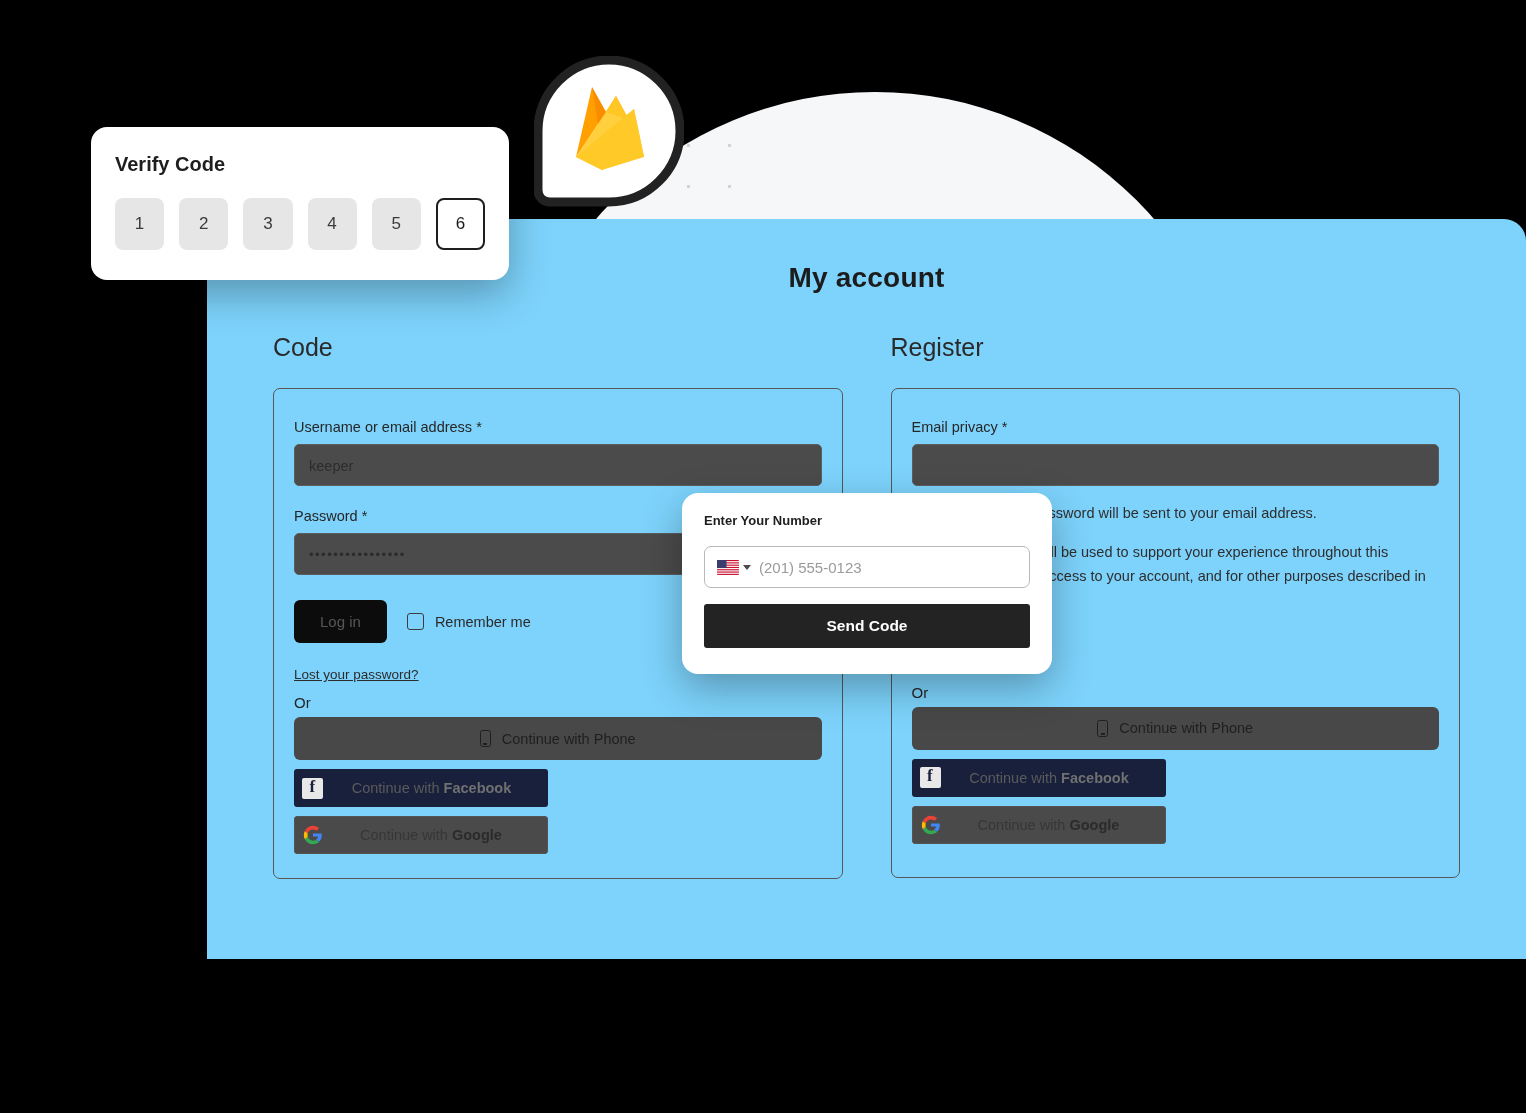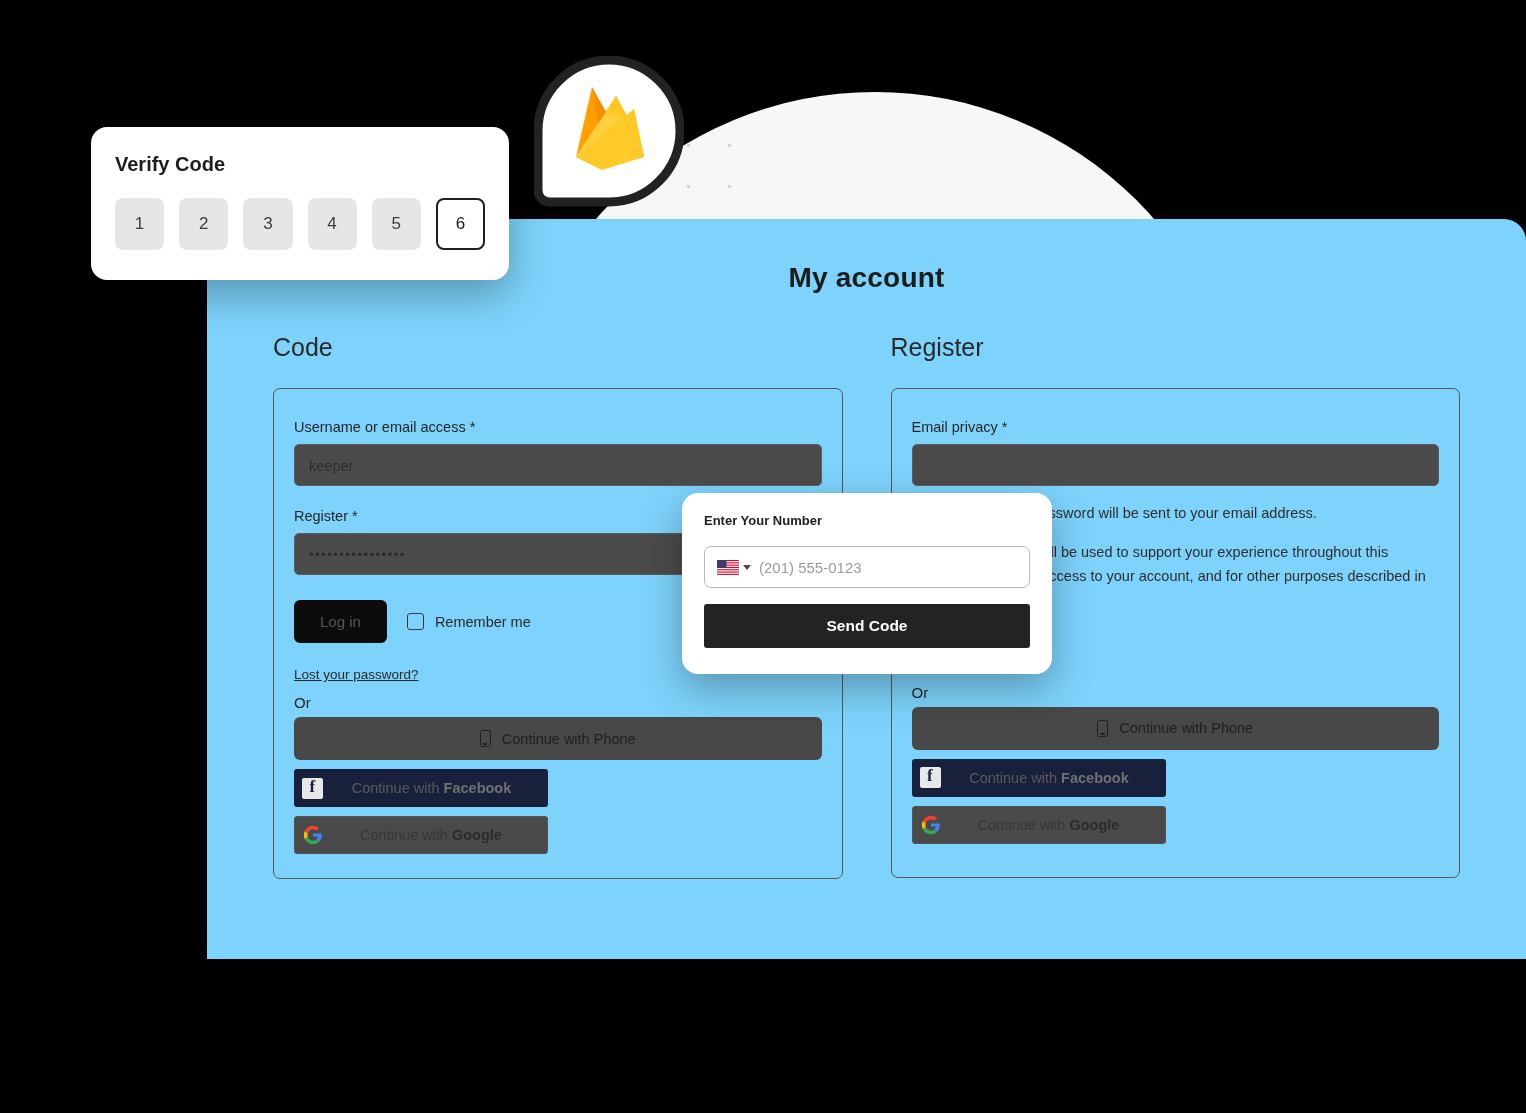--- a/index.html
+++ b/index.html
@@ -343,26 +343,26 @@
 
   <div class="account-panel">
     <div class="account-title">My account</div>
 
     <div class="cols">
 
       <div class="col">
         <div class="col-heading">Code</div>
         <div class="form-box">
 
-          <div class="field-label">Username or email access *</div>
+          <div class="field-label">Username or email address *</div>
           <div class="text-input">keeper</div>
 
           <div class="gap-22"></div>
 
-          <div class="field-label">Register *</div>
+          <div class="field-label">Password *</div>
           <div class="text-input dots-val">••••••••••••••••</div>
 
           <div class="row-actions">
             <button class="btn-login">Log in</button>
             <label class="remember">
               <span class="checkbox"></span>
               <span>Remember me</span>
             </label>
           </div>
 

